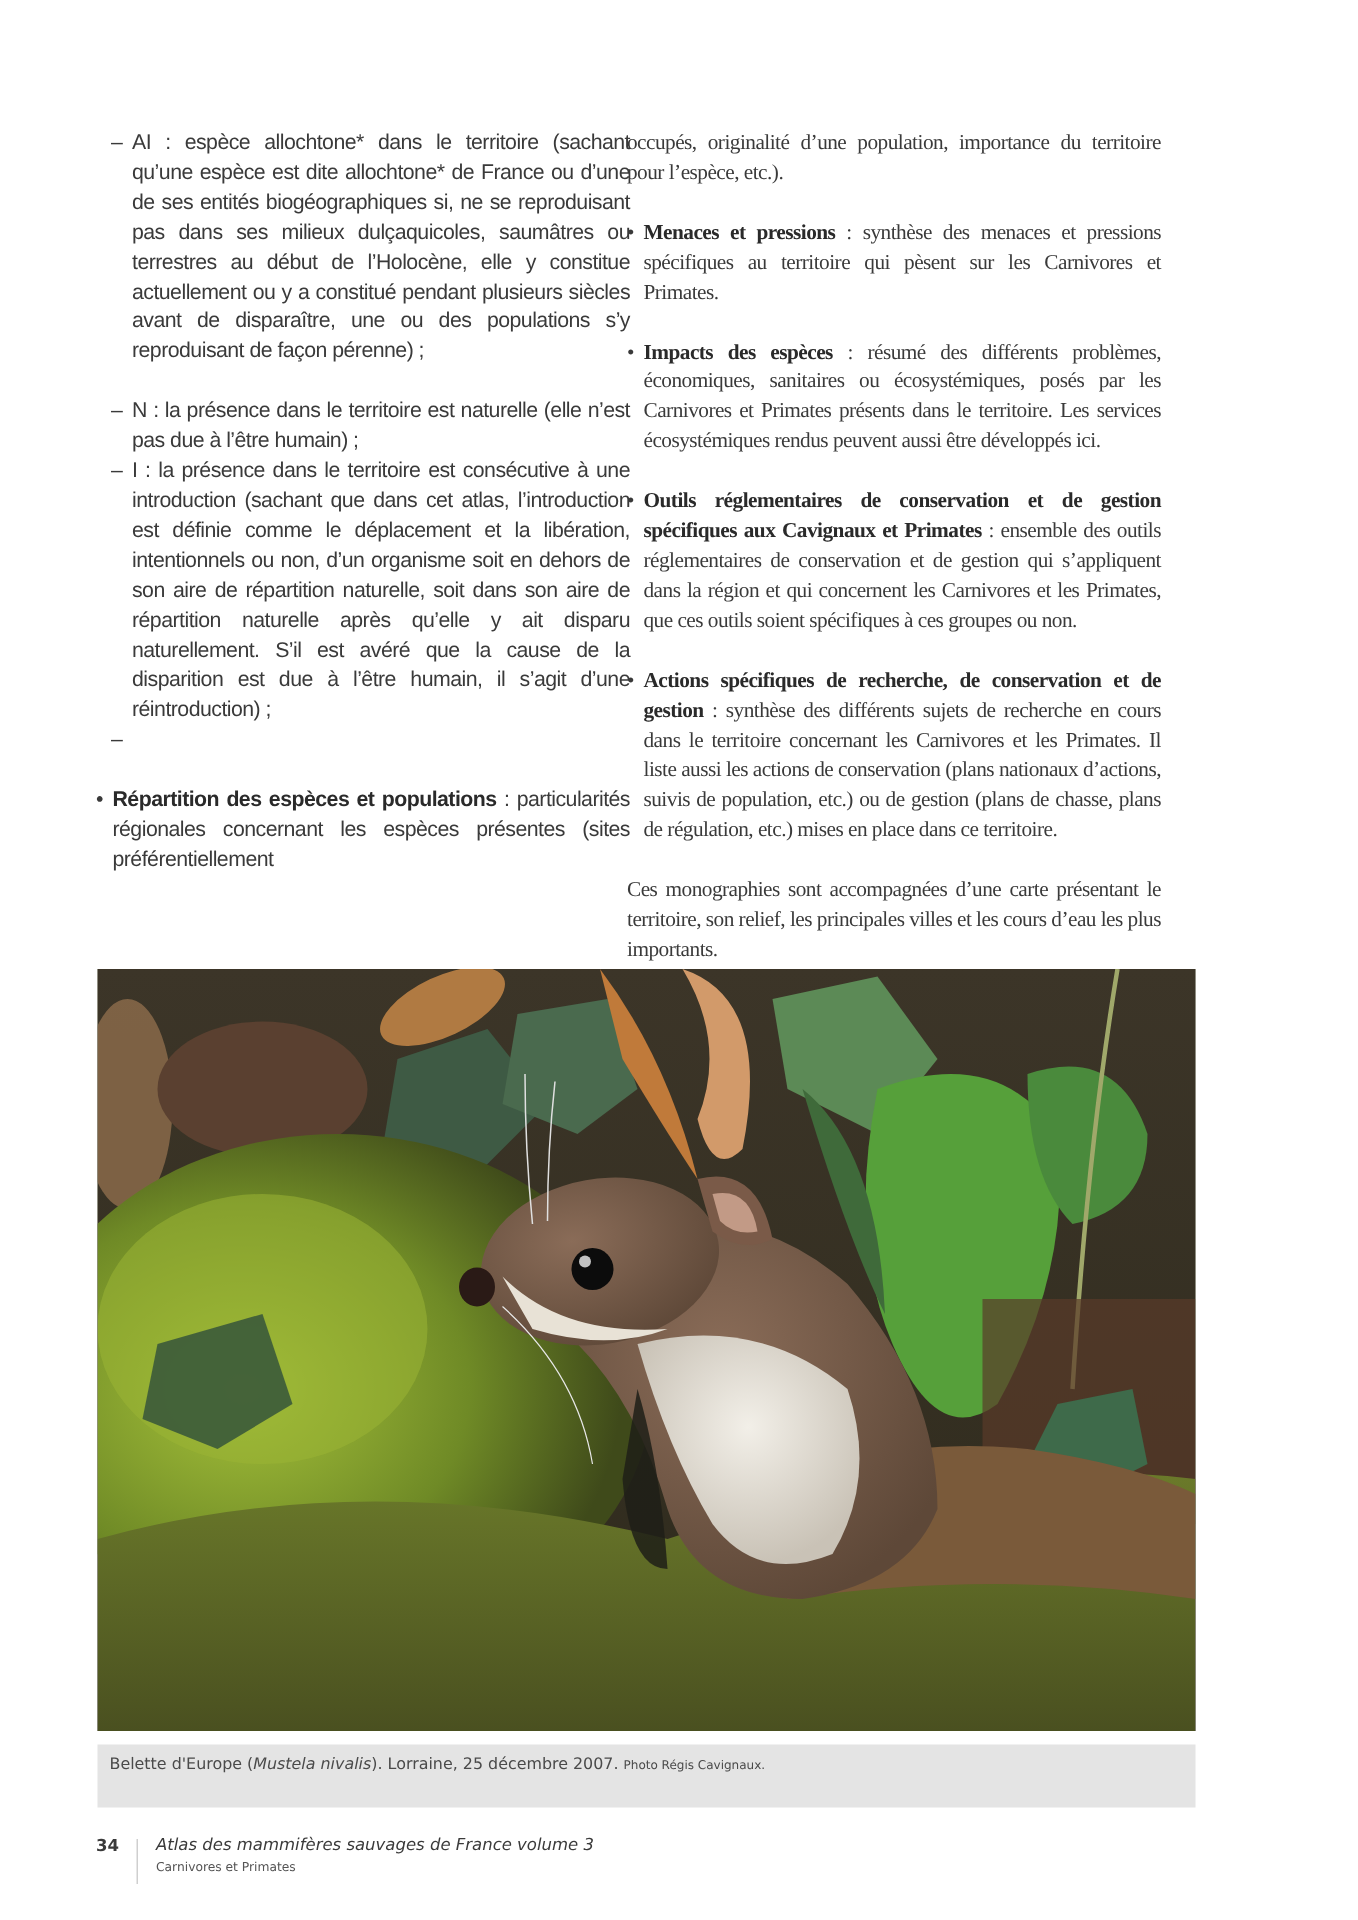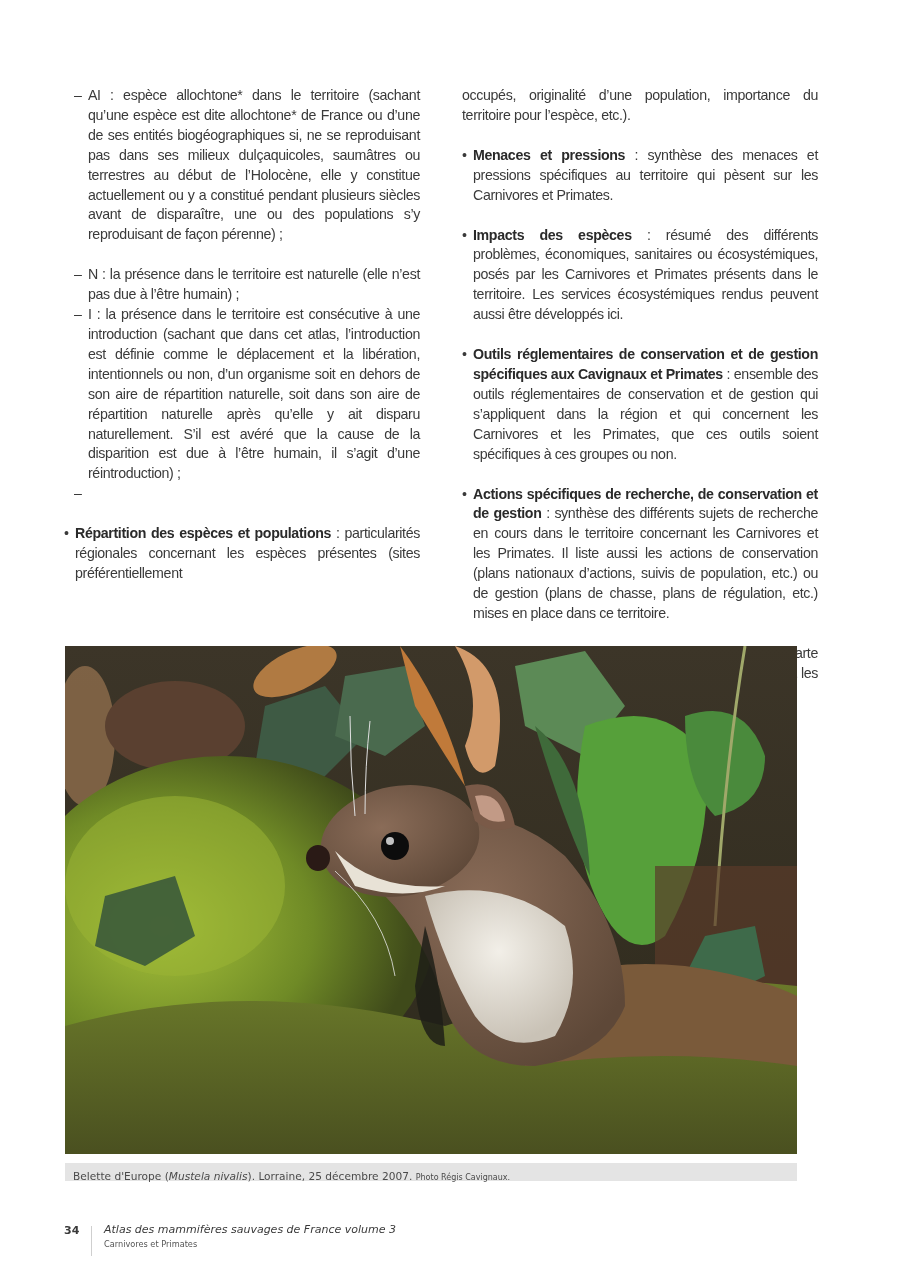--- a/index.html
+++ b/index.html
@@ -1,31 +1,31 @@
 <!DOCTYPE html>
 <html><head>
 <meta charset="utf-8">
 <style>
   html, body { margin: 0; padding: 0; background: #ffffff; }
   body { width: 905px; height: 1280px; position: relative; overflow: hidden;
          font-family: "Liberation Sans Narrow", "Liberation Sans", sans-serif; color: #3a3a3a; }
   .col { position: absolute; top: 86px; width: 356px; font-size: 14.2px; line-height: 19.9px;
          letter-spacing: -0.35px; }
   .col-left { left: 64px; }
-  .col-right { left: 462px; }
+  .col-right { left: 418px; font-family: Liberation Serif, serif; }
   .col p { margin: 0; text-align: justify; }
   .gap { height: 20px; }
   .dash-item { position: relative; padding-left: 24px; text-align: justify; }
   .dash-item .dash { position: absolute; left: 10px; top: 0; }
   .bullet-item { position: relative; padding-left: 11px; text-align: justify; }
   .bullet-item .bullet { position: absolute; left: 0; top: 0; }
   .bold { font-weight: bold; color: #2a2a2a; }
   .photo { position: absolute; left: 65px; top: 646px; width: 732px; height: 508px; overflow: hidden;
            background: #3d3a22; }
-  .caption { position: absolute; left: 65px; top: 1163px; width: 732px; height: 18px; background: #e4e4e4;
+  .caption { position: absolute; left: 65px; top: 1163px; width: 732px; height: 42px; background: #e4e4e4;
              font-family: "DejaVu Sans", sans-serif; font-size: 10.6px; line-height: 26px; color: #4a4a4a;
              padding-left: 8px; box-sizing: border-box; white-space: nowrap; }
   .caption .small { font-size: 8px; }
   .footer-num { position: absolute; left: 64px; top: 1224px; font-family: "DejaVu Sans", sans-serif;
                 font-weight: bold; font-size: 11px; color: #3a3a3a; }
   .footer-rule { position: absolute; left: 91px; top: 1226px; width: 1px; height: 30px; background: #cfcfcf; }
   .footer-title { position: absolute; left: 104px; top: 1223px; font-family: "DejaVu Sans", sans-serif;
                   font-size: 11px; color: #3a3a3a; font-style: italic; }
   .footer-sub { position: absolute; left: 104px; top: 1239px; font-family: "DejaVu Sans", sans-serif;
                 font-size: 8.2px; color: #555; }

